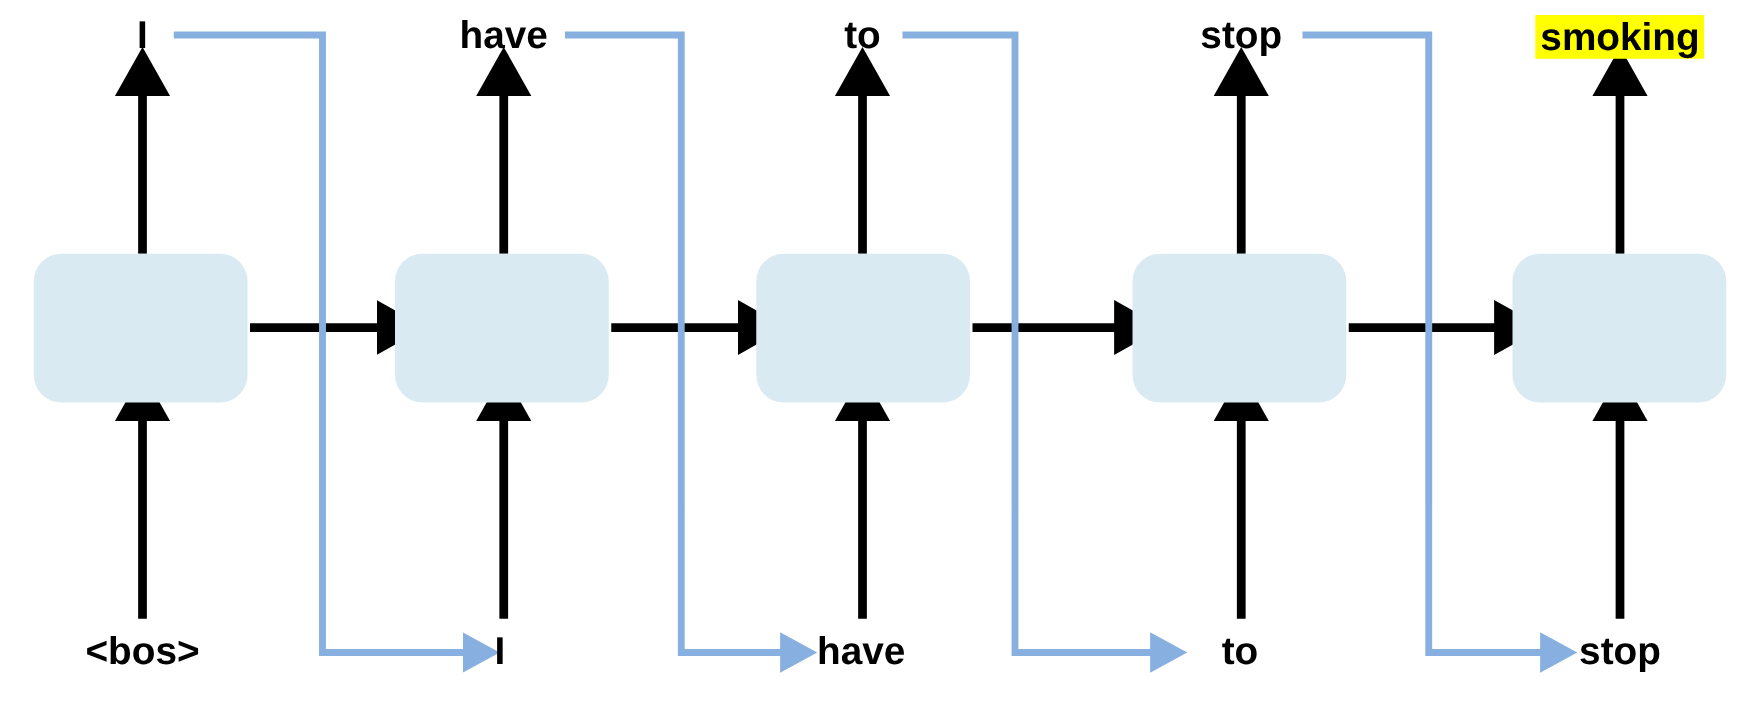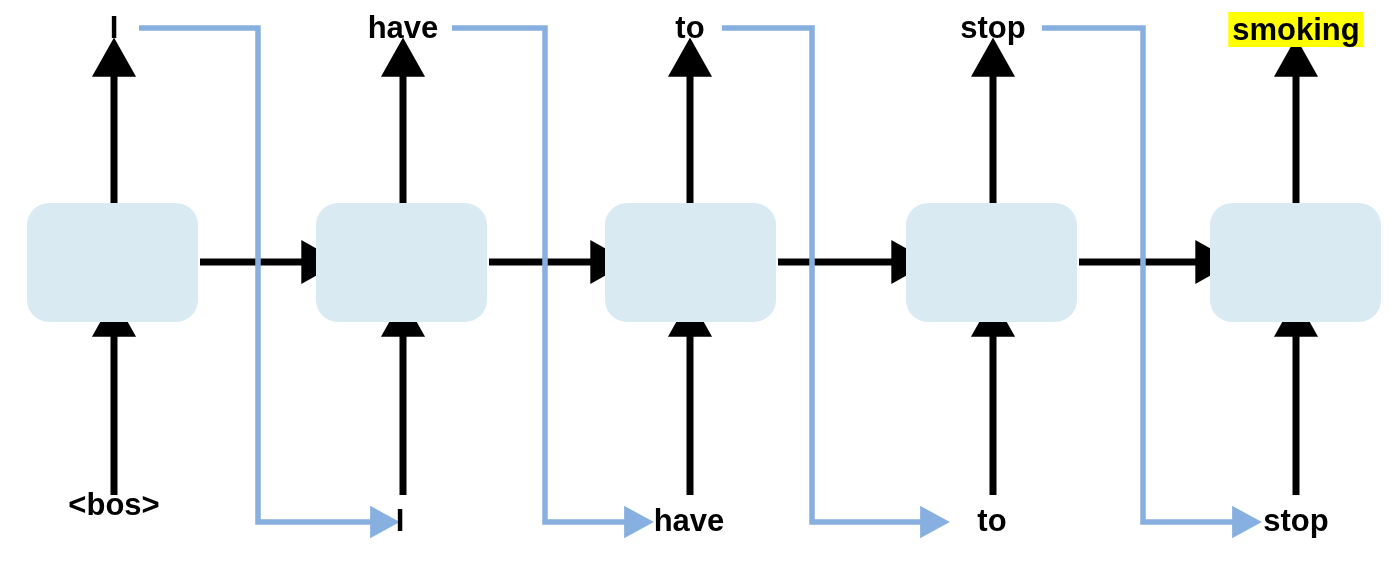--- a/index.html
+++ b/index.html
@@ -103,20 +103,20 @@
       <div class="cell" style="left: 605px; top: 203px; width: 171px; height: 119px; background: rgb(218, 234, 242);"></div>
       <div class="cell" style="left: 906px; top: 203px; width: 171px; height: 119px; background: rgb(218, 234, 242);"></div>
       <div class="cell" style="left: 1210px; top: 203px; width: 171px; height: 119px; background: rgb(218, 234, 242);"></div>
     </div>
   <div id="labels-layer">
       <span class="lbl top" style="left: 114px; top: 12px;">I</span>
       <span class="lbl top" style="left: 403px; top: 12px;">have</span>
       <span class="lbl top" style="left: 690px; top: 12px;">to</span>
       <span class="lbl top" style="left: 993px; top: 12px;">stop</span>
       <span class="lbl top hl" style="left: 1296px; top: 12px; background: rgb(255, 255, 0);">smoking</span>
-      <span class="lbl bottom" style="left: 114px; top: 489px;">&lt;bos&gt;</span>
+      <span class="lbl bottom" style="left: 114px; top: 505px;">&lt;bos&gt;</span>
       <span class="lbl bottom" style="left: 400px; top: 505px;">I</span>
       <span class="lbl bottom" style="left: 689px; top: 505px;">have</span>
       <span class="lbl bottom" style="left: 992px; top: 505px;">to</span>
       <span class="lbl bottom" style="left: 1296px; top: 505px;">stop</span>
     </div>
 
 </div>
 
 </body></html>

